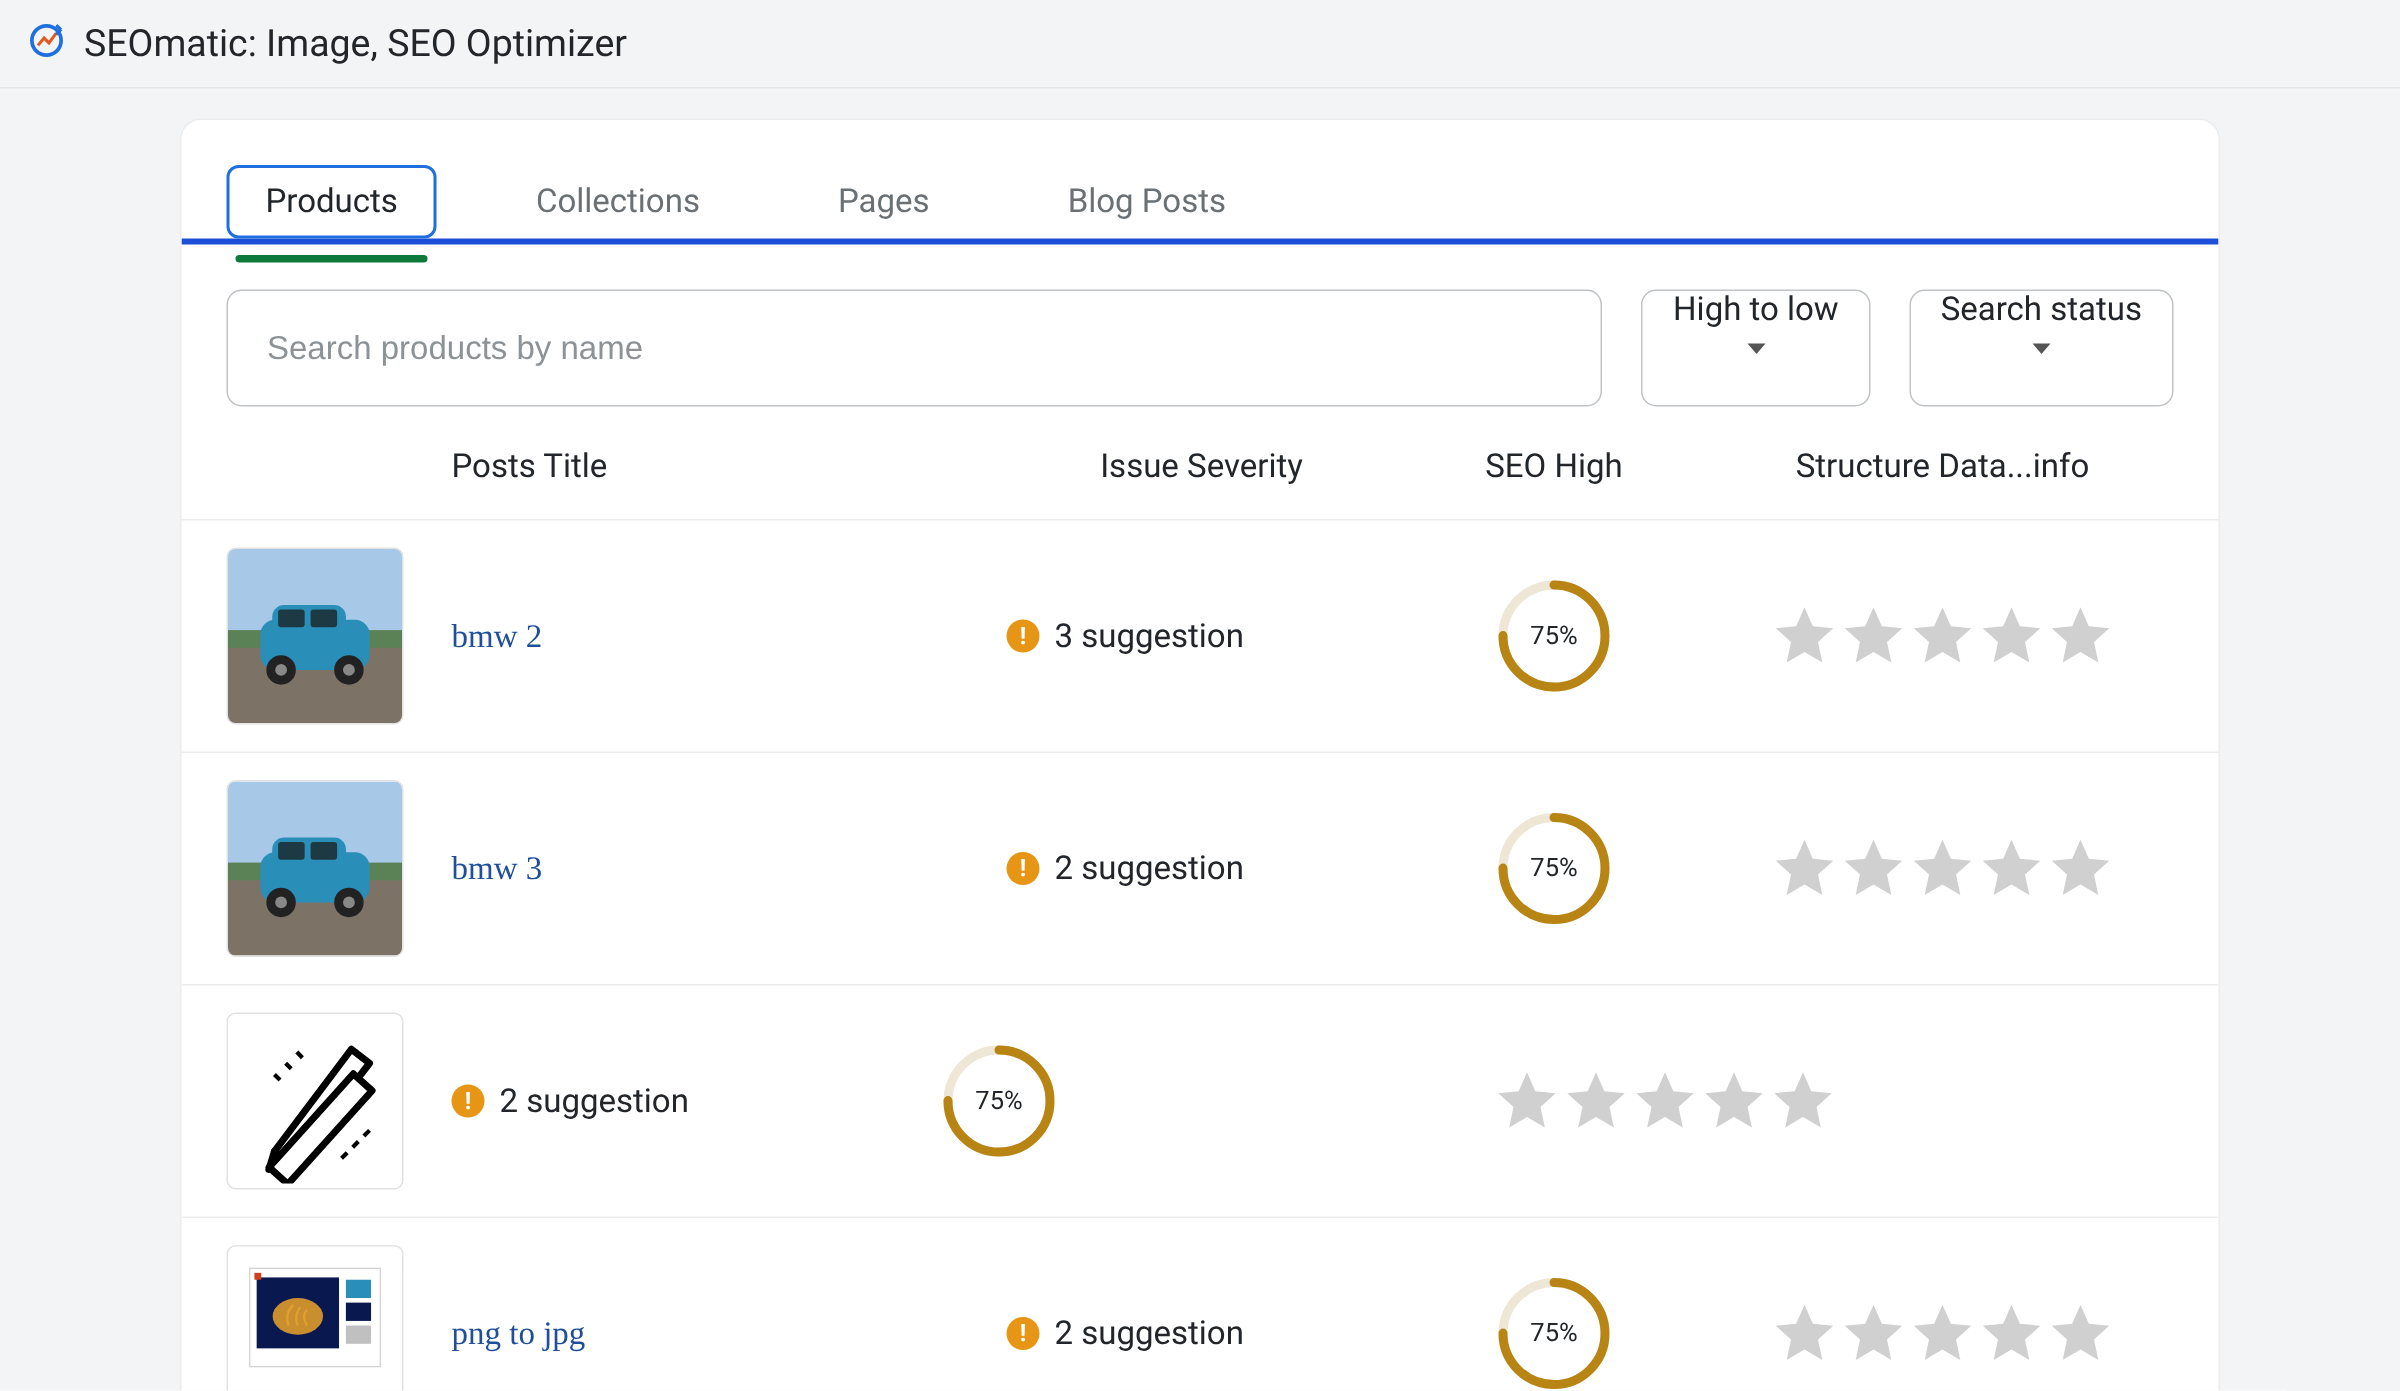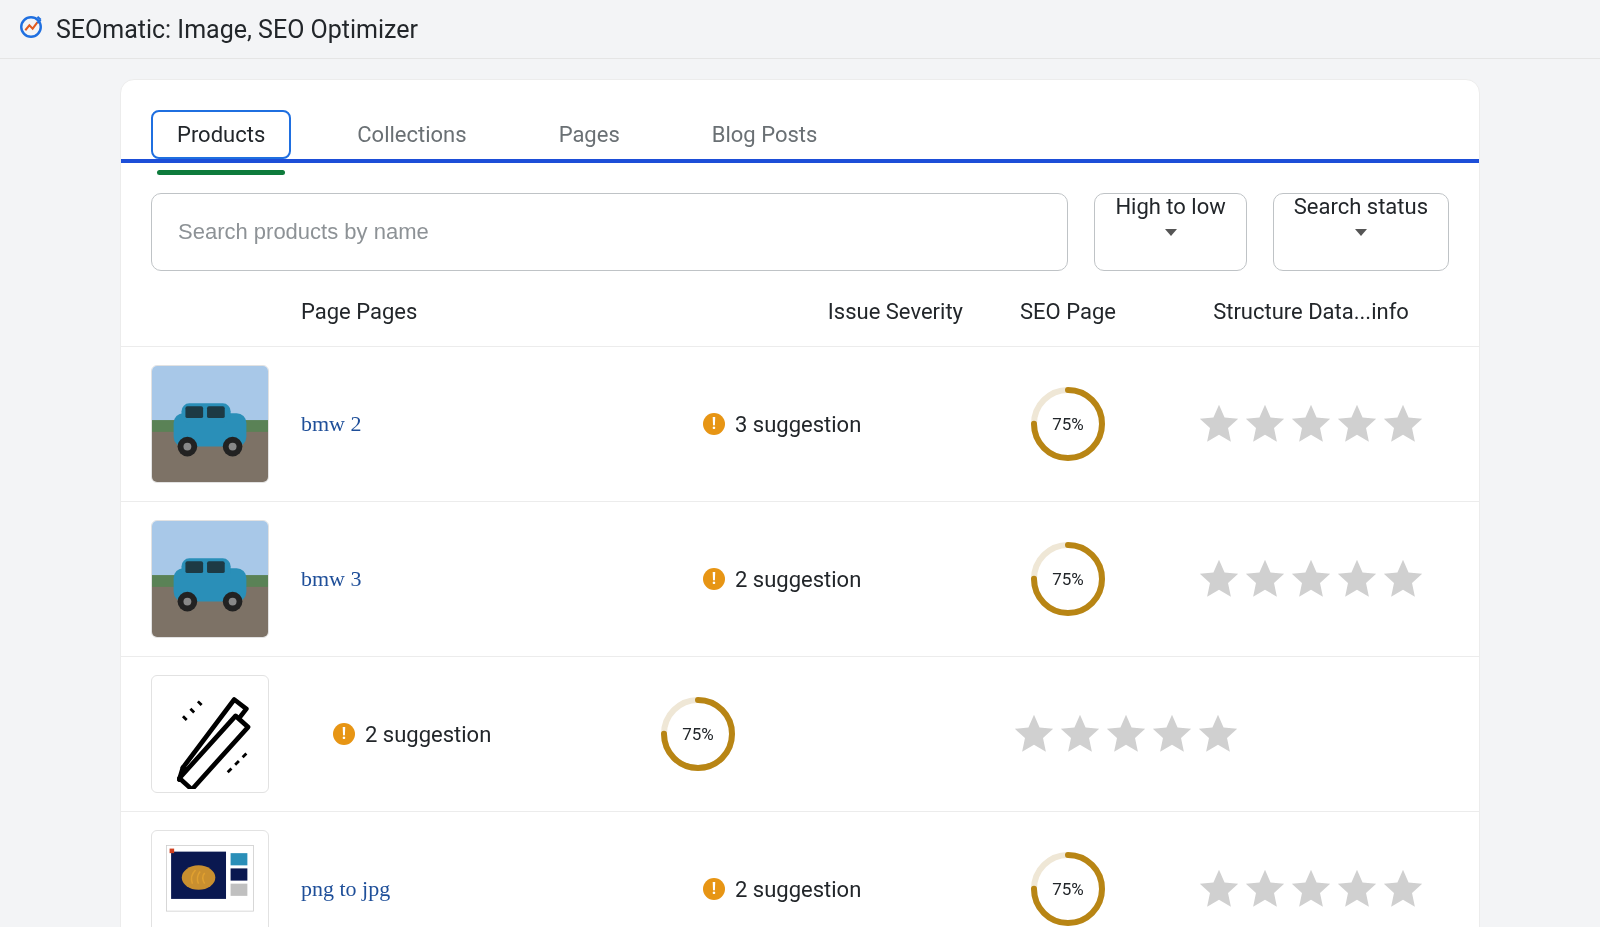--- a/index.html
+++ b/index.html
@@ -106,21 +106,21 @@
     .table-header {
       display: flex;
       align-items: center;
       padding: 18px 30px 22px 30px;
       font-size: 22px;
       color: #22262a;
       border-bottom: 1px solid #ececec;
     }
     .col-thumb { width: 150px; }
     .col-title { width: 370px; }
-    .col-issue { width: 260px; text-align: right; margin-left: 32px; }
+    .col-issue { width: 260px; text-align: center; }
     .col-score { width: 210px; text-align: center; }
     .col-struct { flex: 1; text-align: center; }
     .row {
       display: flex;
       align-items: center;
       padding: 18px 30px;
       border-bottom: 1px solid #ececec;
     }
     .thumb {
       width: 118px;
@@ -216,23 +216,23 @@
       <span class="caret"></span>
     </div>
     <div class="dropdown">
       <span>Search status</span>
       <span class="caret"></span>
     </div>
   </div>
 
   <div class="table-header">
     <div class="col-thumb"></div>
-    <div class="col-title">Page Pages</div>
+    <div class="col-title">Posts Title</div>
     <div class="col-issue">Issue Severity</div>
-    <div class="col-score">SEO Page</div>
+    <div class="col-score">SEO High</div>
     <div class="col-struct">Structure Data...info</div>
   </div>
 
   <div id="rows-container">
       <div class="row">
     <div class="col-thumb">
       <div class="thumb">
             <svg viewBox="0 0 118 118" width="118" height="118">
     <rect x="0" y="0" width="118" height="60" fill="#a8c8e8"></rect>
     <rect x="0" y="60" width="118" height="58" fill="#7d7266"></rect>

